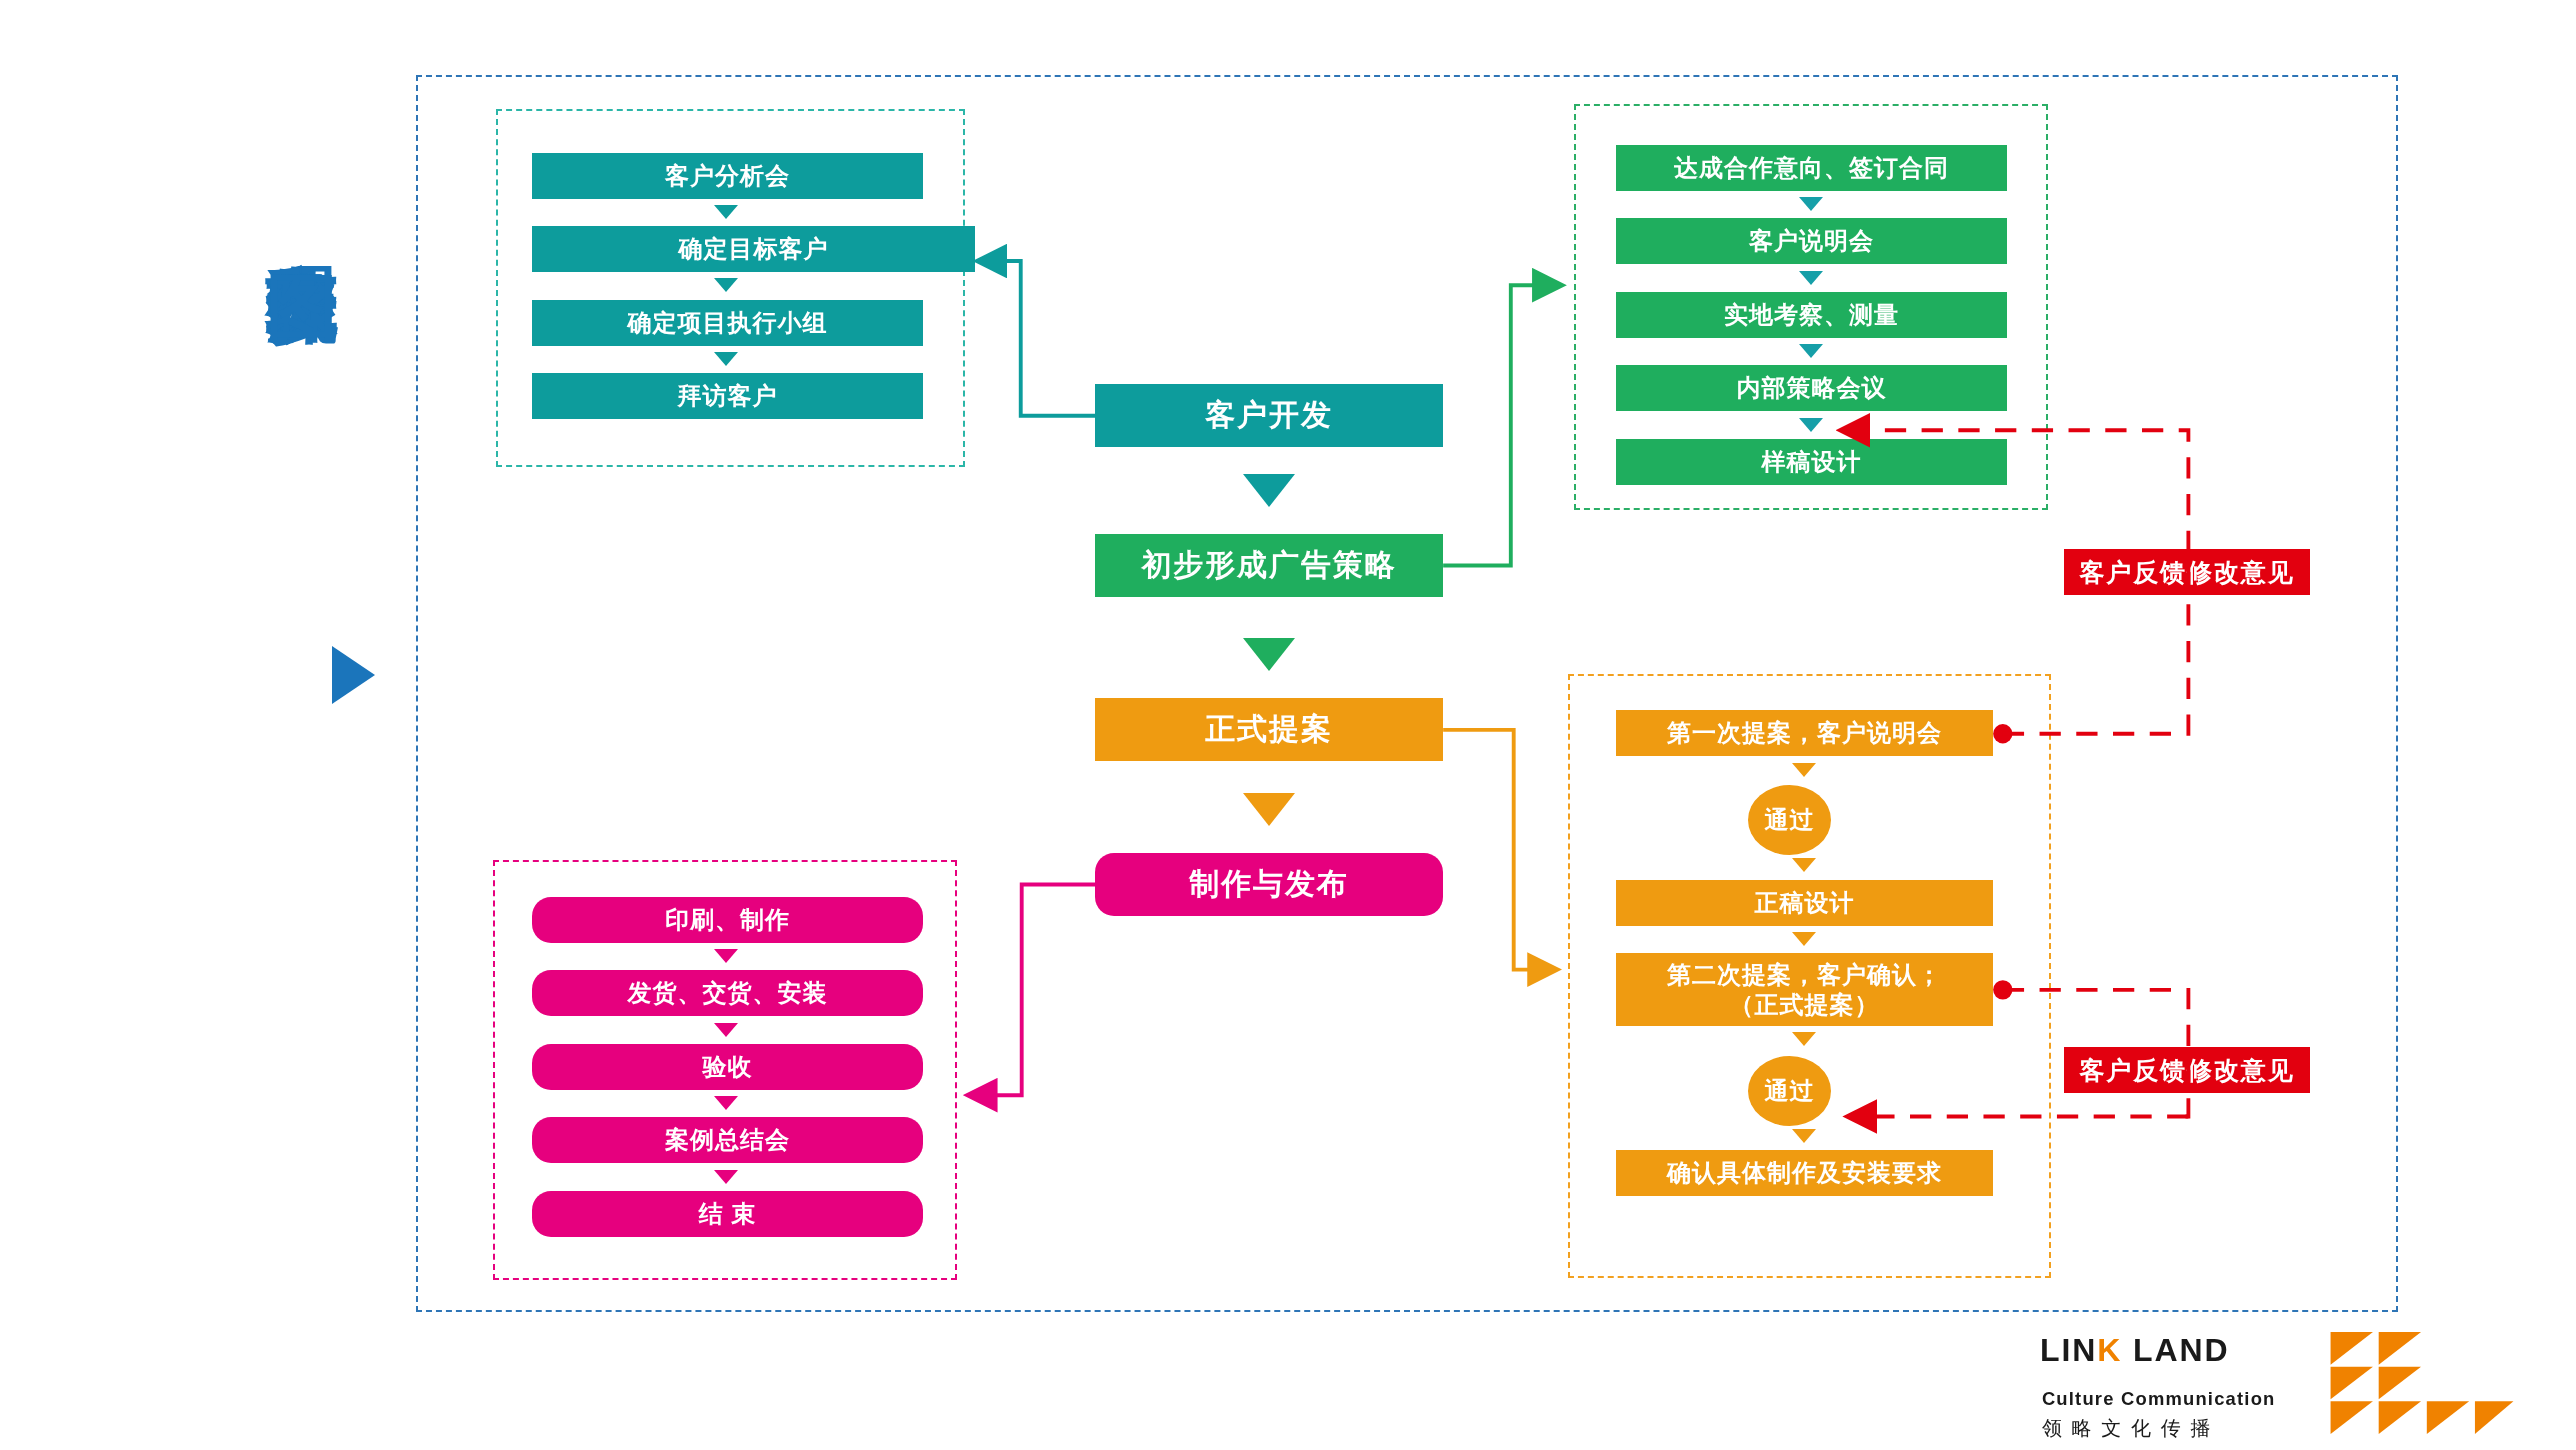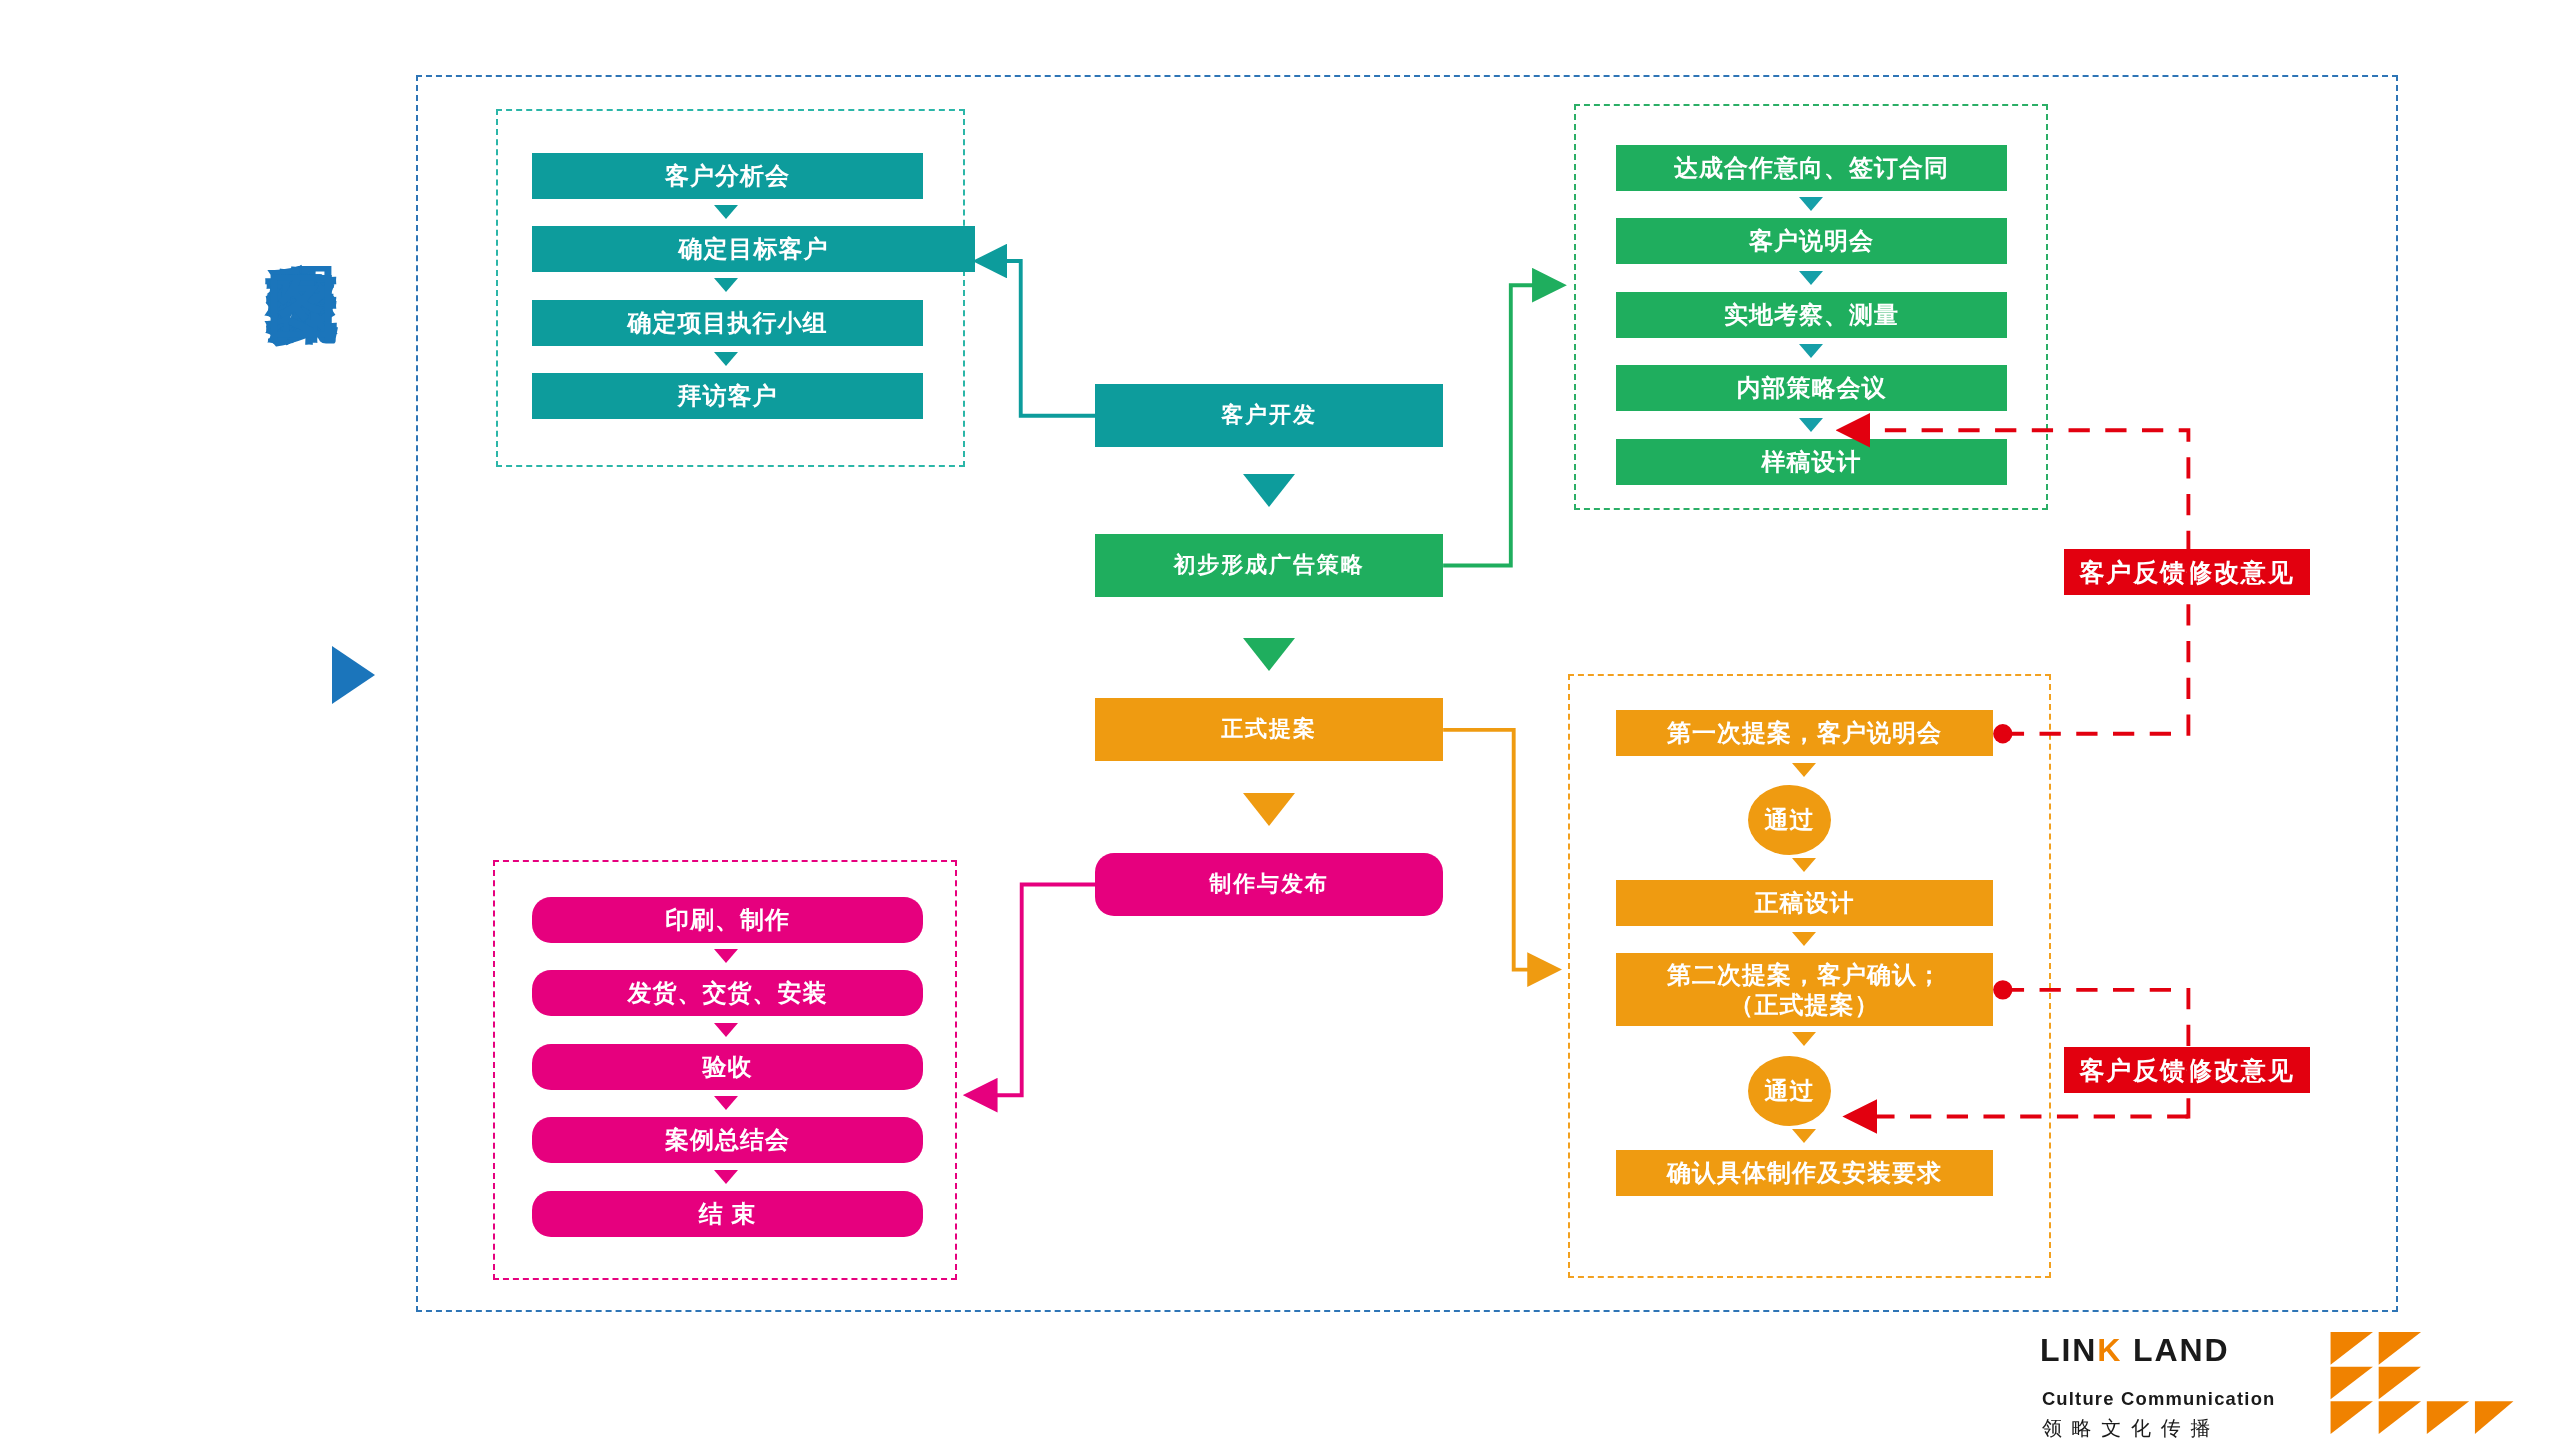--- a/index.html
+++ b/index.html
@@ -35,21 +35,21 @@
   
   .box{position:absolute;box-sizing:border-box;display:flex;align-items:center;
        justify-content:center;color:#ffffff;font-weight:bold;text-align:center;
        line-height:1.22;white-space:pre-line;}
   .teal{background:#0D9C9C;}
   .green{background:#1FAE5E;}
   .orange{background:#EF9B11;}
   .magenta{background:#E6007E;border-radius:19px;}
 
   .sm{font-size:24px;letter-spacing:1px;}
-  .lg{font-size:22px;letter-spacing:1.9px;}
+  .lg{font-size:30px;letter-spacing:1.9px;}
 
   
   .tri-d{position:absolute;width:0;height:0;
          border-left:12.6px solid transparent;border-right:12.6px solid transparent;}
   .tri-d.teal-t{border-top:14.5px solid #0D9C9C;}
   .tri-d.green-t{border-top:14.5px solid #169FA8;}
   .tri-d.orange-t{border-top:14.5px solid #EF9B11;}
   .tri-d.magenta-t{border-top:14.5px solid #E6007E;}
 
   

